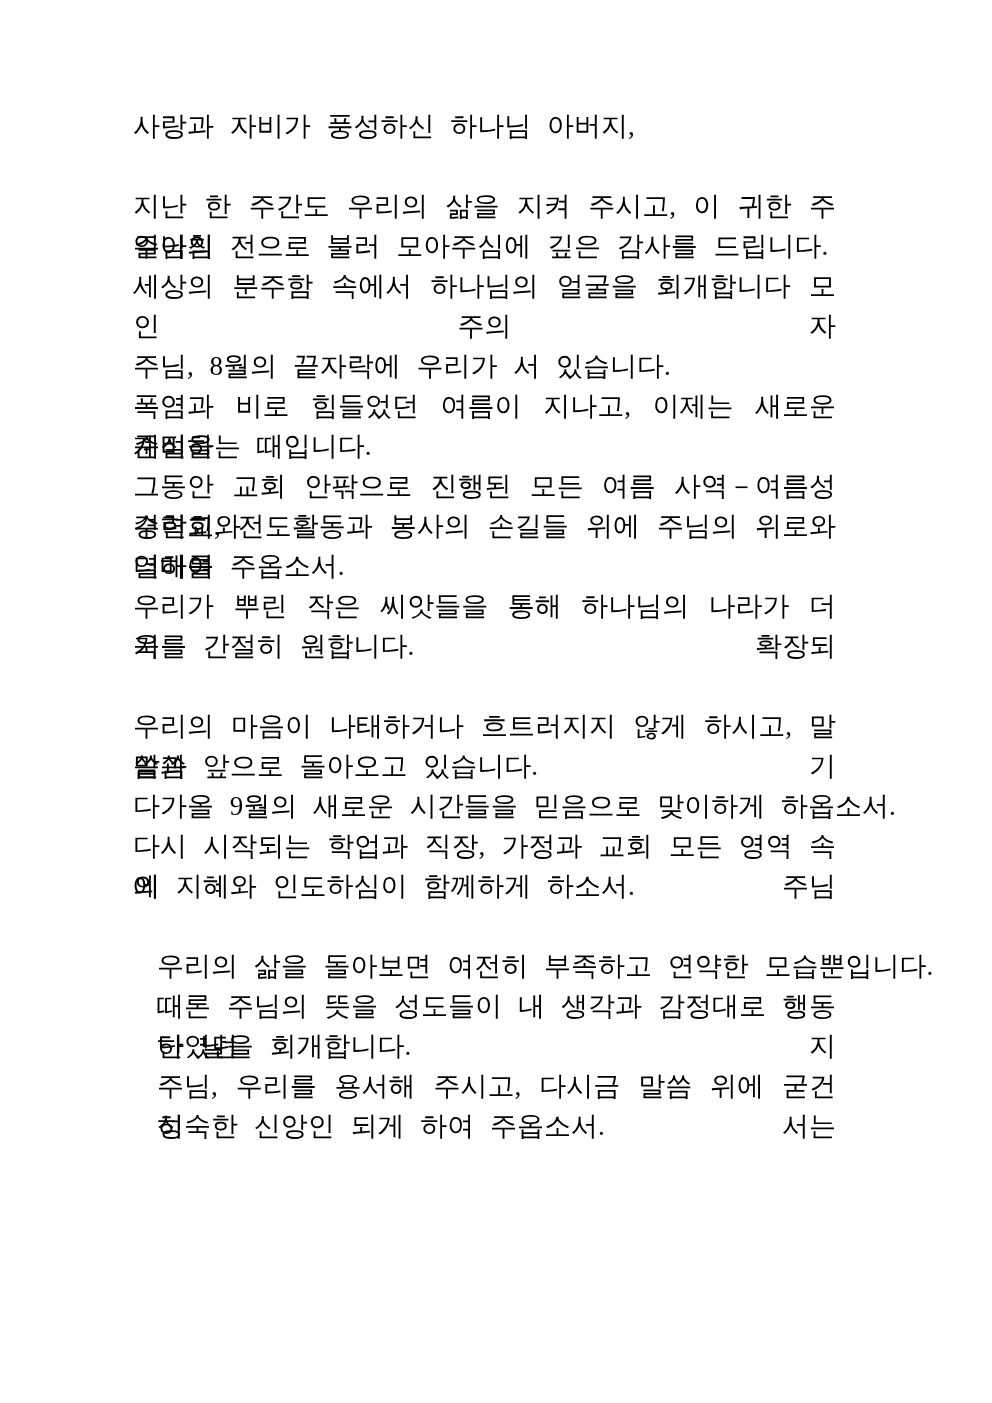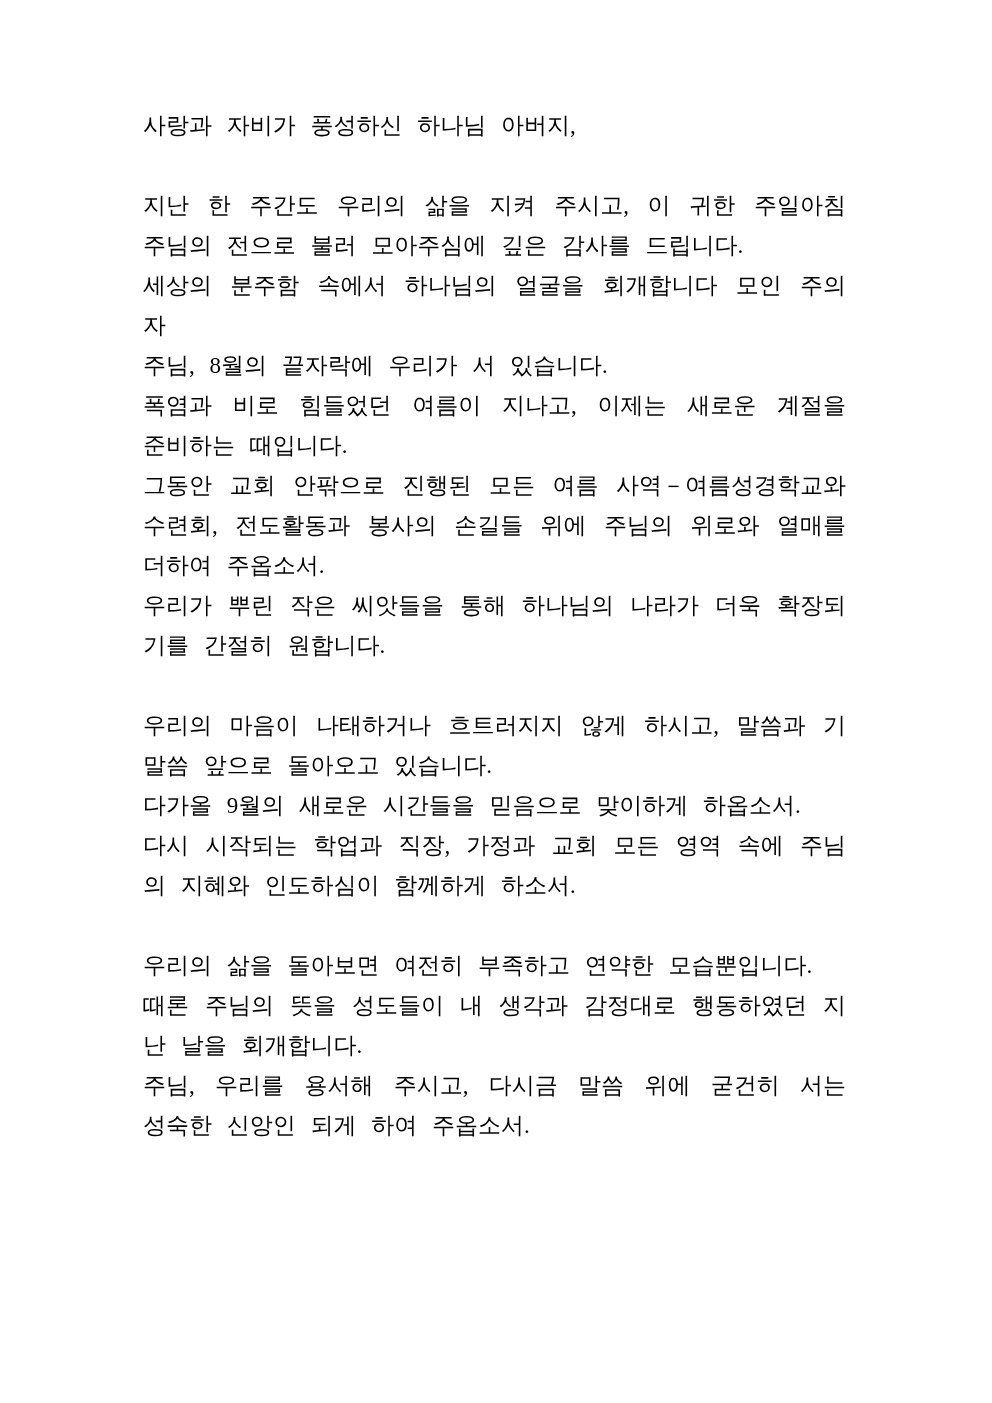--- a/index.html
+++ b/index.html
@@ -11,32 +11,33 @@
     position: relative;
     width: 992px;
     height: 1403px;
     background: #ffffff;
     overflow: hidden;
     font-family: "Liberation Serif", "DejaVu Serif", serif;
     color: #000000;
   }
   .text-block {
     position: absolute;
-    left: 143px;
+    left: 133px;
     top: 106px;
     width: 703px;
-    font-size: 23px;
+    font-size: 27px;
     line-height: 40px;
     word-spacing: 9px;
   }
   .stanza {
     margin: 0 0 40px 0; 
   }
   .stanza:last-child {
     margin-bottom: 0;
+    margin-left: 24px;
   }
   .line {
     display: block;
     height: 40px;
     text-align: left;
     white-space: nowrap;
   }
   .line.justify {
     white-space: normal;
     text-align: justify;

